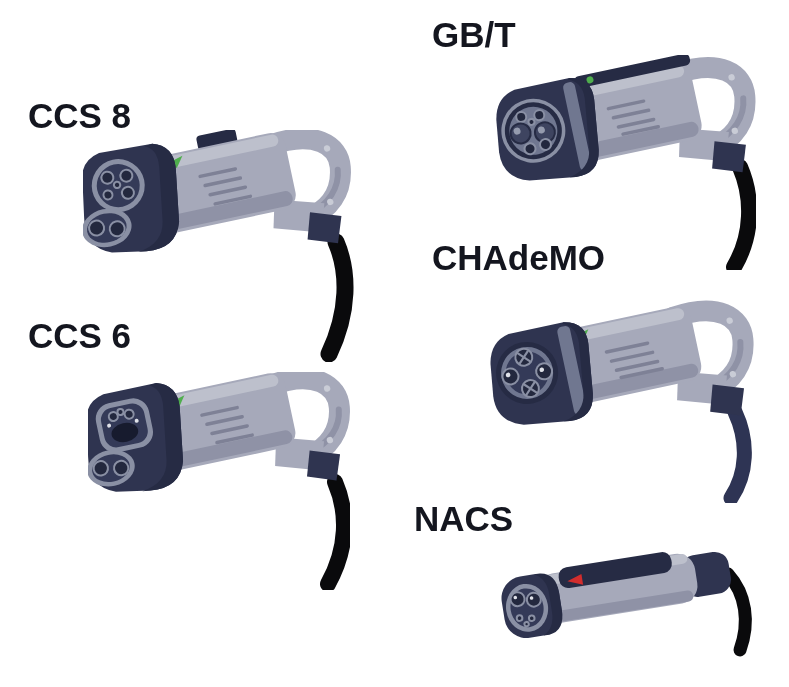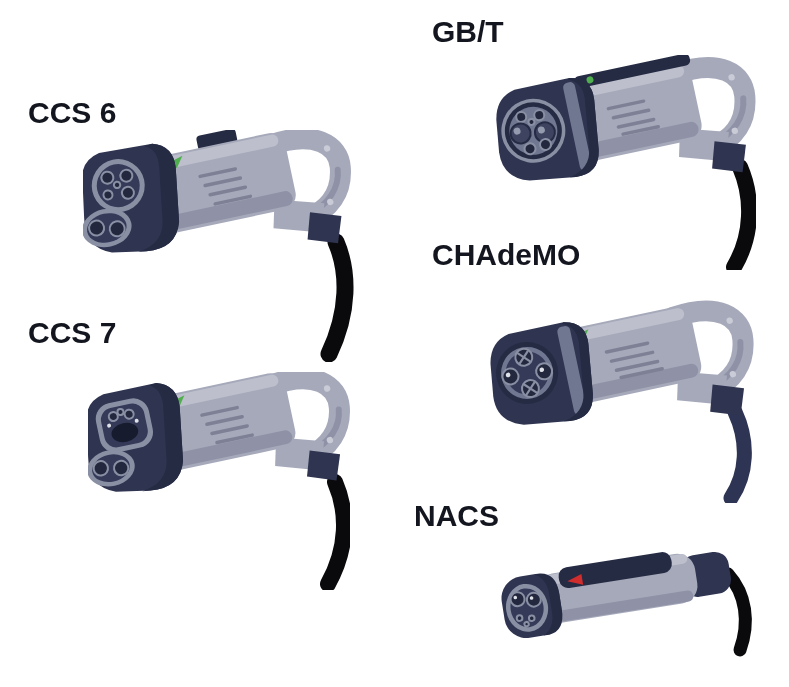--- a/index.html
+++ b/index.html
@@ -1,18 +1,18 @@
 <!DOCTYPE html>
 <html style="--background: #ffffff; --label-text: #14161f; --body-grey: #a6a9ba; --body-grey-light: #bdc0cc; --body-grey-shade: #8f92a6; --housing-navy: #2f3450; --housing-navy-dark: #262b44; --face-navy: #343a58; --ring-grey: #707790; --pin-dark: #23283e; --pin-rim: #8a90a4; --pin-metal: #3e4460; --pin-glint: #959bae; --pin-dot: #dfe1e8; --socket-shadow: #171b2e; --screw-grey: #c9ccd6; --vent-grey: #7e8196; --green-indicator: #4fae4d; --red-indicator: #d22d2d; --cable-black: #0a0a0c; --cable-navy: #2e3454;"><head>
 <meta charset="utf-8">
 <style>
   html,body{margin:0;padding:0;background:#fff;}
   .stage{position:relative;width:789px;height:687px;background:var(--background,#ffffff);
          overflow:hidden;font-family:"Liberation Sans",sans-serif;}
-  .label{position:absolute;font-weight:700;font-size:30px;line-height:1;
+  .label{position:absolute;font-weight:700;font-size:35px;line-height:1;
          color:var(--label-text,#14161f);white-space:nowrap;}
   .plug{position:absolute;}
   
   .f-grey{fill:var(--body-grey,#a6a9ba)} .f-grey-light{fill:var(--body-grey-light,#bdc0cc)}
   .f-grey-shade{fill:var(--body-grey-shade,#8f92a6)}
   .f-navy{fill:var(--housing-navy,#2f3450)} .f-navy-dark{fill:var(--housing-navy-dark,#262b44)}
   .f-rim{fill:var(--pin-rim,#8a90a4)} .f-face{fill:var(--face-navy,#343a58)}
   .f-ring{fill:var(--ring-grey,#707790)} .f-green{fill:var(--green-indicator,#4fae4d)}
   .f-red{fill:var(--red-indicator,#d22d2d)} .f-screw{fill:var(--screw-grey,#c9ccd6)}
   .f-opening{fill:var(--socket-shadow,#171b2e)}
@@ -25,21 +25,21 @@
   .arm{fill:none;stroke:var(--body-grey,#a6a9ba);stroke-width:21;stroke-linecap:round}
   .arm-shade{fill:none;stroke:var(--body-grey-shade,#8f92a6);stroke-width:6;stroke-linecap:round}
   .vents line{stroke:var(--vent-grey,#7e8196);stroke-width:3.5;stroke-linecap:round}
 </style>
 </head>
 <body>
 
 <div class="stage">
 
   <figure style="margin:0">
-    <div class="label" style="left:28px;top:98px">CCS 6</div>
+    <div class="label" style="left:28px;top:98px">CCS 8</div>
     <svg class="plug" style="left:83px;top:130px" width="272" height="232" viewBox="0 0 272 232">
       <path class="cable cable-black" stroke-width="17" d="M 253,112 C 266,142 266,182 246,224"></path>
       <g transform="rotate(-12 136 116) translate(8 -36)">
         <g>
           <path class="arm" d="M 198,64 C 246,58 266,78 263,100 C 260,124 244,140 218,144"></path>
           <path class="arm-shade" d="M 222,140 C 244,134 258,120 260,102"></path>
           <circle class="f-screw" cx="254" cy="79" r="3.2"></circle>
           <circle class="f-screw" cx="246" cy="132" r="3.2"></circle>
         </g>
         <path class="f-grey" d="M 192,118 L 240,132 L 231,160 L 185,146 Z"></path>
@@ -74,21 +74,21 @@
             <ellipse class="f-face" cx="22" cy="111" rx="20" ry="14.5"></ellipse>
             <circle class="pin" cx="12" cy="109" r="7.5"></circle>
               <circle class="pin" cx="32" cy="114" r="7.5"></circle>
           </g>
         </g>
       </g>
     </svg>
   </figure>
 
   <figure style="margin:0">
-    <div class="label" style="left:28px;top:318px">CCS 7</div>
+    <div class="label" style="left:28px;top:318px">CCS 6</div>
     <svg class="plug" style="left:88px;top:372px" width="262" height="218" viewBox="0 0 262 218">
       <path class="cable cable-black" stroke-width="16" d="M 247,110 C 260,140 260,176 240,212"></path>
       <g transform="rotate(-12 131 109) translate(8 -36)">
         <g>
           <path class="arm" d="M 194,62 C 240,56 259,76 256,98 C 253,120 238,136 214,140"></path>
           <path class="arm-shade" d="M 218,136 C 240,130 253,117 255,100"></path>
           <circle class="f-screw" cx="248" cy="77" r="3.2"></circle>
           <circle class="f-screw" cx="240" cy="128" r="3.2"></circle>
         </g>
         <path class="f-grey" d="M 188,114 L 234,128 L 225,156 L 181,142 Z"></path>

